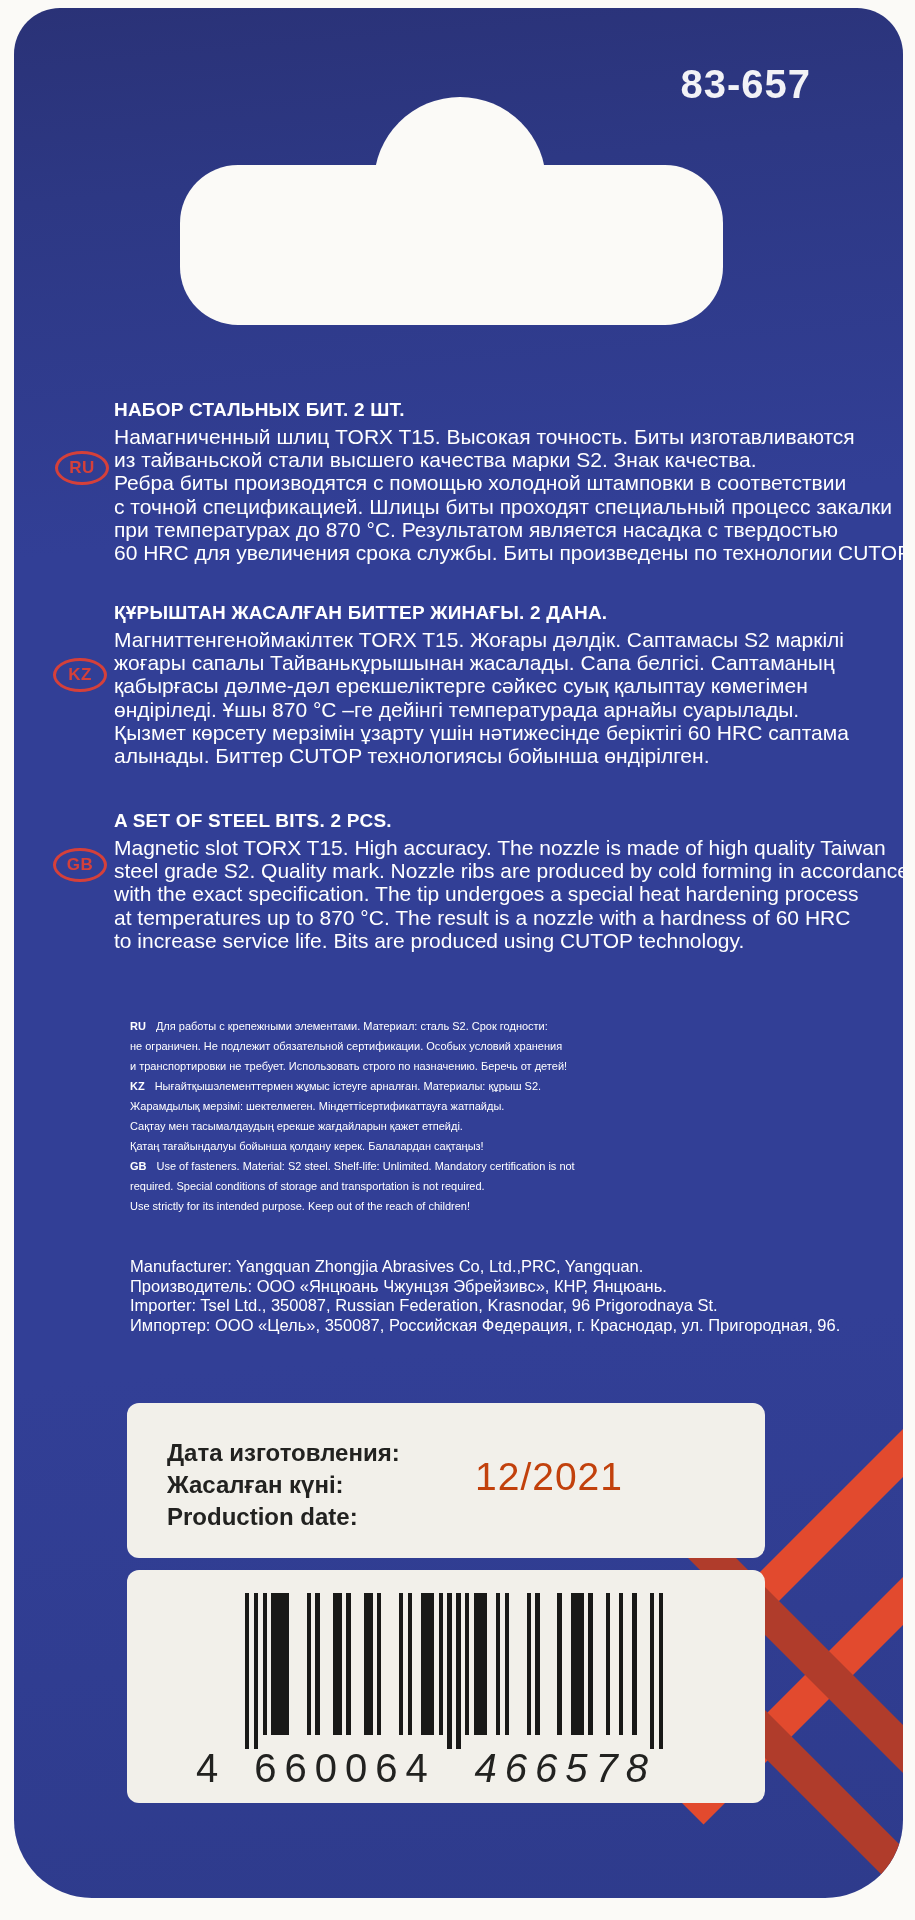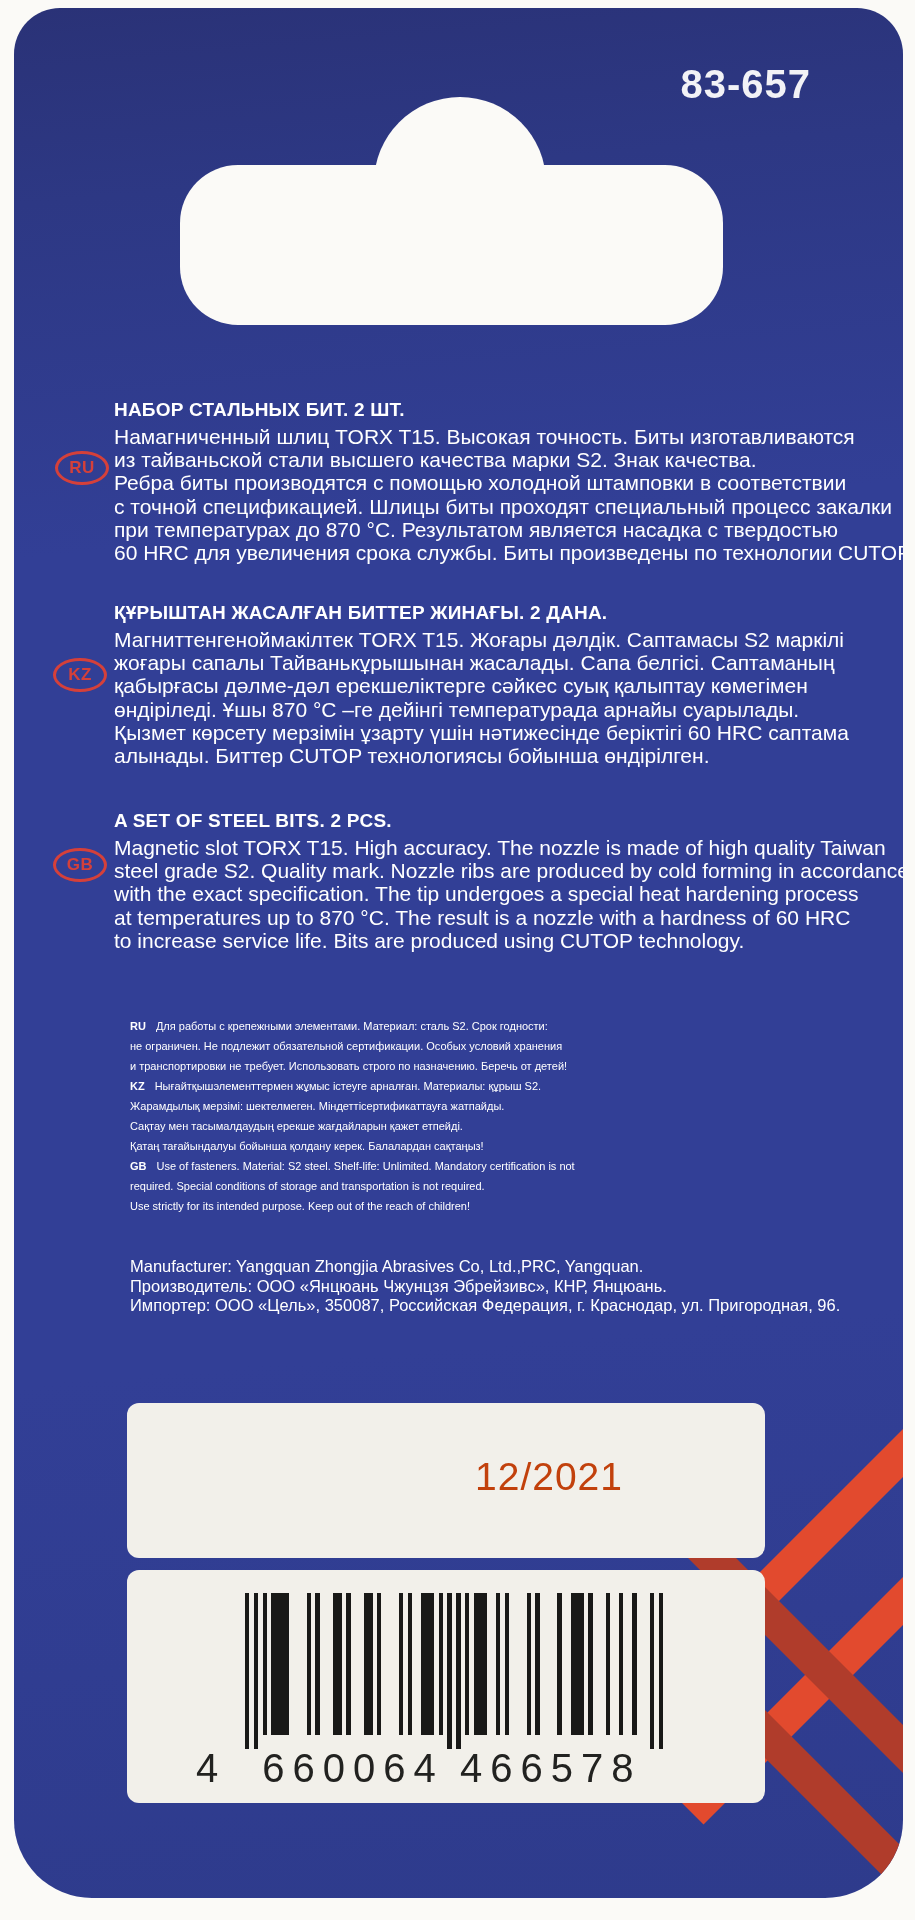--- a/index.html
+++ b/index.html
@@ -48,22 +48,22 @@
   .date-box{position:absolute;left:113px;top:1395px;width:638px;height:155px;background:#f2f0ea;border-radius:12px;z-index:4;}
   .date-labels{position:absolute;left:40px;top:34px;color:#222220;font-size:24px;font-weight:bold;line-height:32px;white-space:pre;}
   .date-value{position:absolute;left:348px;top:52px;color:#c2410c;font-size:39px;letter-spacing:1px;}
   
   .barcode-box{position:absolute;left:113px;top:1562px;width:638px;height:233px;background:#f2f0ea;border-radius:12px;z-index:4;}
   .bars{position:absolute;left:118px;top:23px;width:418px;height:156px;}
   .bar{position:absolute;top:0;width:4.4px;height:142px;background:#191917;}
   .bar.guard{height:156px;}
   .bc-digits{position:absolute;top:176px;left:0;width:100%;height:46px;color:#222220;font-size:40px;}
   .bc-first{position:absolute;left:50px;width:60px;text-align:center;}
-  .bc-left{position:absolute;left:128px;width:196px;text-align:center;letter-spacing:8px;}
-  .bc-right{position:absolute;left:333px;width:196px;text-align:left;letter-spacing:8px;}
+  .bc-left{position:absolute;left:120px;width:196px;text-align:center;letter-spacing:8px;}
+  .bc-right{position:absolute;left:333px;width:196px;text-align:right;letter-spacing:8px;font-style:italic;}
 </style>
 </head>
 <body>
 
 <div class="page">
   <div class="card">
 
     <div class="hole-bump"></div>
     <div class="hole-slot"></div>
 
@@ -116,24 +116,28 @@
 Сақтау мен тасымалдаудың ерекше жағдайларын қажет етпейді.
 Қатаң тағайындалуы бойынша қолдану керек. Балалардан сақтаңыз!</span></p>
       <p><b class="fp-label">GB</b><span class="fp-text">Use of fasteners. Material: S2 steel. Shelf-life: Unlimited. Mandatory certification is not
 required. Special conditions of storage and transportation is not required.
 Use strictly for its intended purpose. Keep out of the reach of children!</span></p>
     </div>
 
     <div class="manufacturer">
       <div class="m-line"><b>Manufacturer:</b><span> Yangquan Zhongjia Abrasives Co, Ltd.,PRC, Yangquan.</span></div>
       <div class="m-line"><b>Производитель:</b><span> ООО «Янцюань Чжунцзя Эбрейзивс», КНР, Янцюань.</span></div>
+      <div class="m-line"><b>Importer:</b><span> Tsel Ltd., 350087, Russian Federation, Krasnodar, 96 Prigorodnaya St.</span></div>
       <div class="m-line"><b>Импортер:</b><span> ООО «Цель», 350087, Российская Федерация, г. Краснодар, ул. Пригородная, 96.</span></div>
     </div>
 
     <div class="date-box">
+      <div class="date-labels">Дата изготовления:
+Жасалған күні:
+Production date:</div>
       <div class="date-value">12/2021</div>
     </div>
 
     <div class="barcode-box">
       <div class="bars">
           <div class="bar guard" style="left:0.0px"></div>
           <div class="bar guard" style="left:8.8px"></div>
           <div class="bar" style="left:17.6px"></div>
           <div class="bar" style="left:26.4px"></div>
           <div class="bar" style="left:30.8px"></div>

